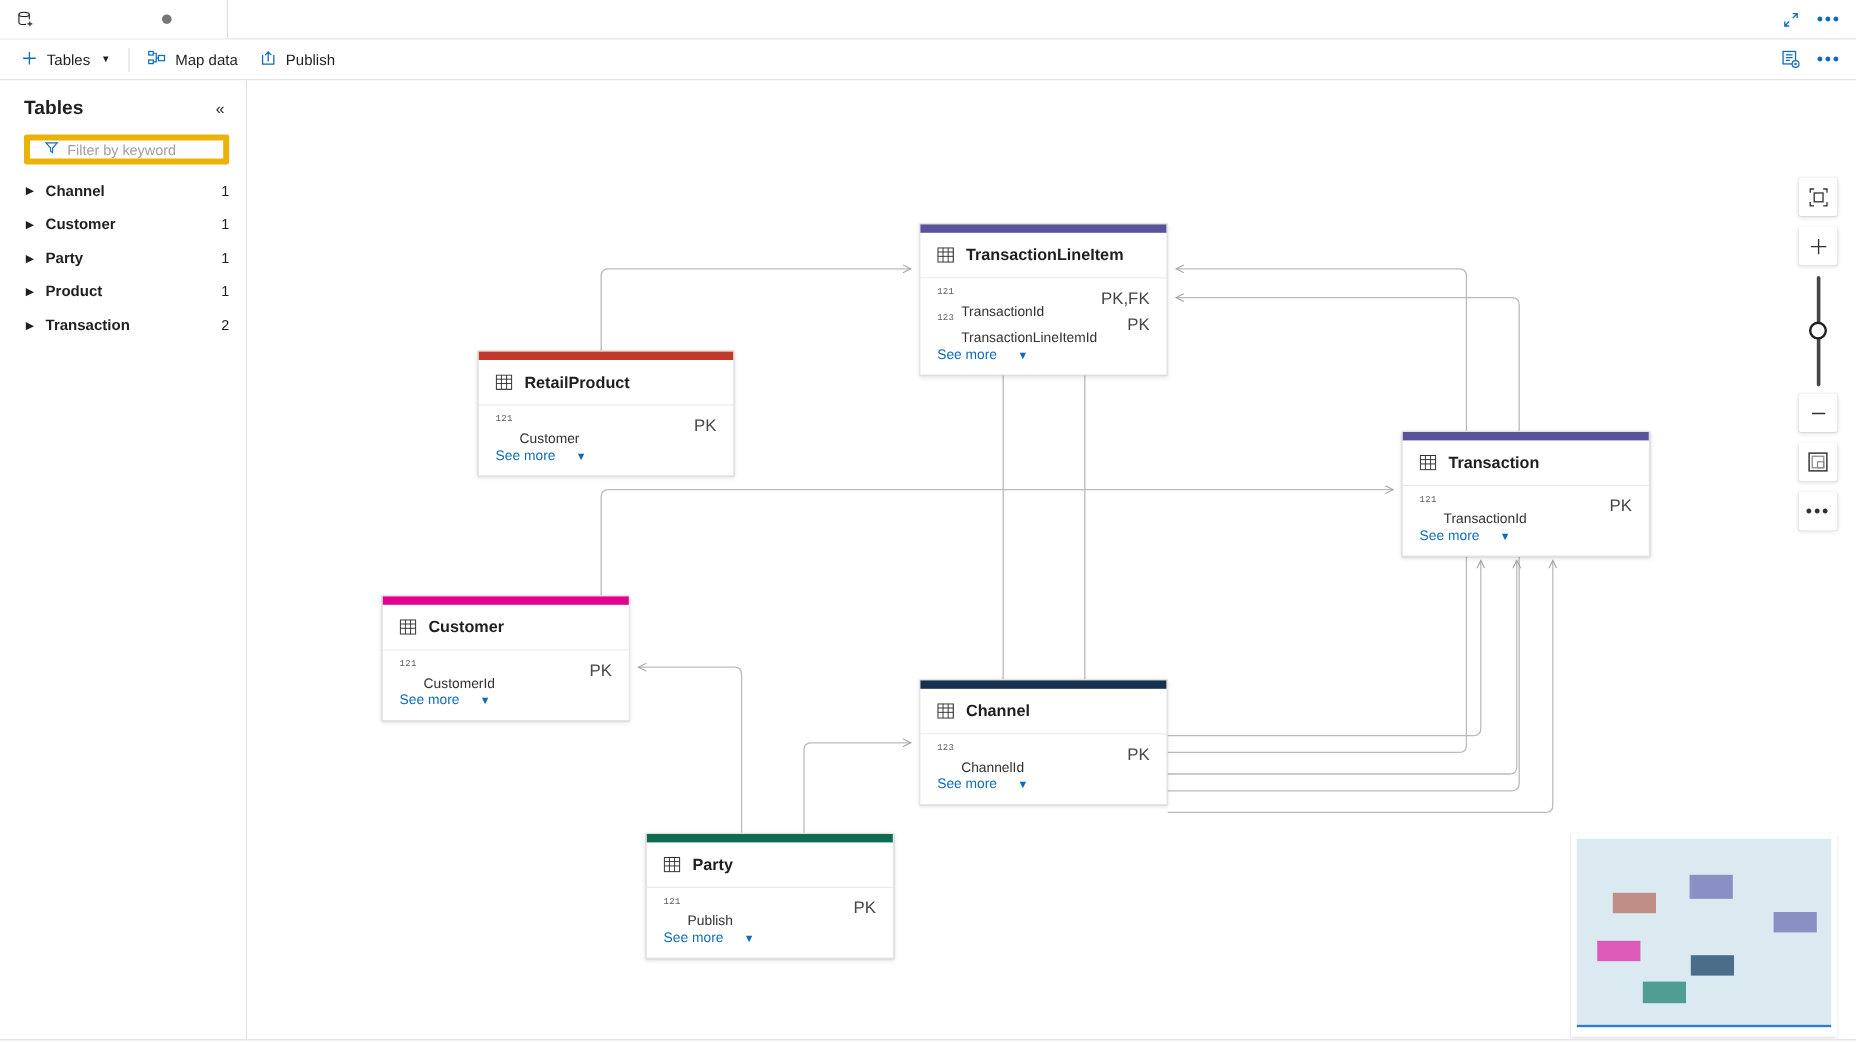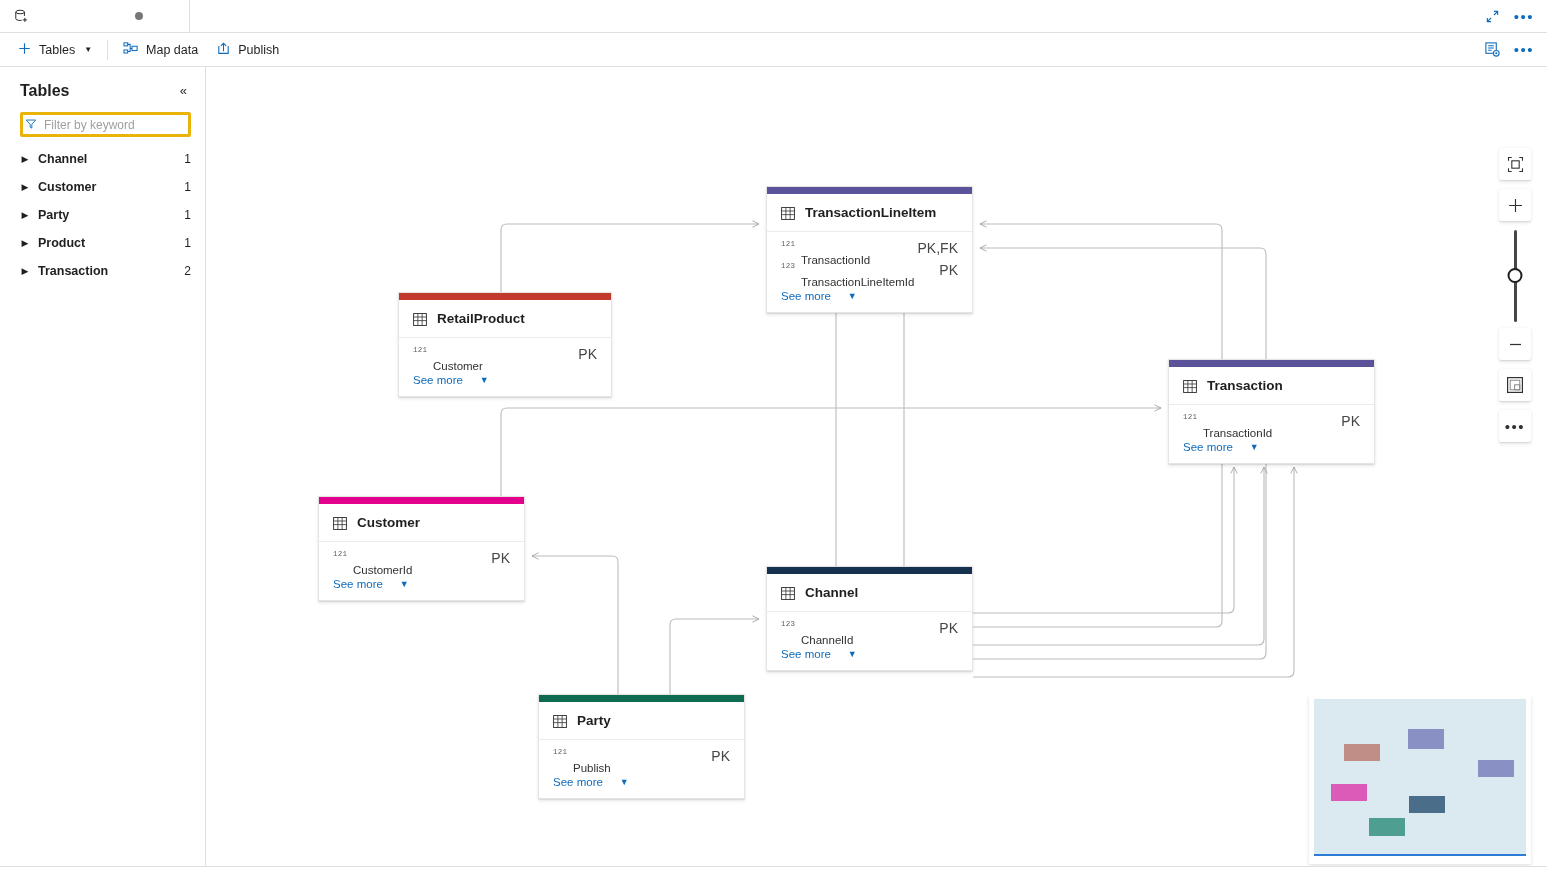--- a/index.html
+++ b/index.html
@@ -60,22 +60,22 @@
     background: #ffffff; border-right: 1px solid #e1dfdd;
   }
   .sb-head {
     display: flex; align-items: center; padding: 14px 14px 6px 20px;
   }
   .sb-title { font-size: 16px; font-weight: 600; color: #201f1e; }
   .sb-collapse { margin-left: auto; font-size: 13px; color: #201f1e; cursor: default; padding: 2px 4px; }
   .filter-wrap { padding: 6px 14px 8px 20px; }
   .filter-box {
     display: flex; align-items: center; gap: 7px;
-    height: 25px; border: 3px solid #eab308; border-radius: 2px;
-    padding: 0 2px; background: #ffffff; justify-content: flex-end;
+    height: 25px; border: 5px solid #eab308; border-radius: 2px;
+    padding: 0 12px; background: #ffffff; justify-content: flex-end;
   }
   .filter-box input {
     border: none; outline: none; font-size: 12px; color: #201f1e;
     width: 100%; background: transparent; font-family: inherit;
   }
   .filter-box input::placeholder { color: #a19f9d; }
   .tbl-item {
     display: flex; align-items: center; height: 28px;
     padding: 0 14px 0 18px; cursor: default; font-size: 12.5px;
   }

